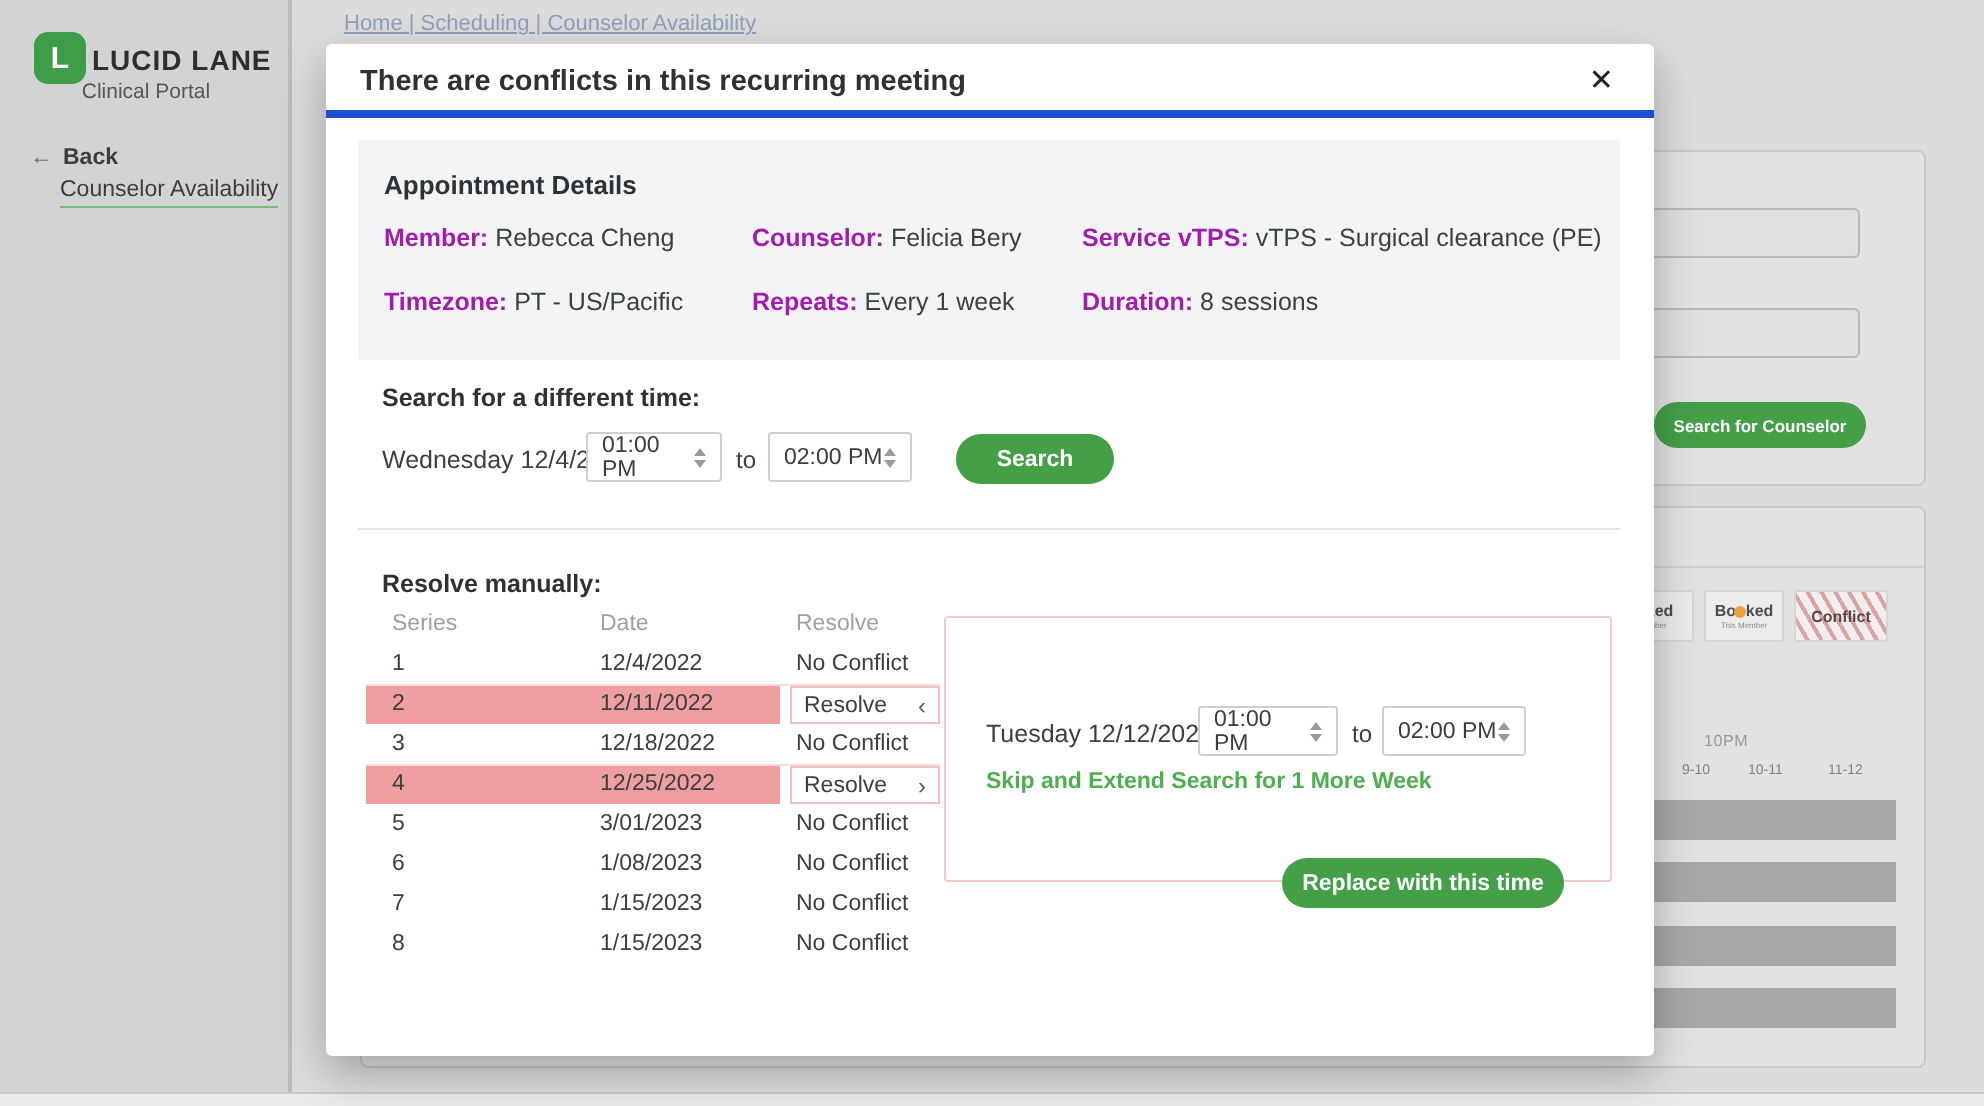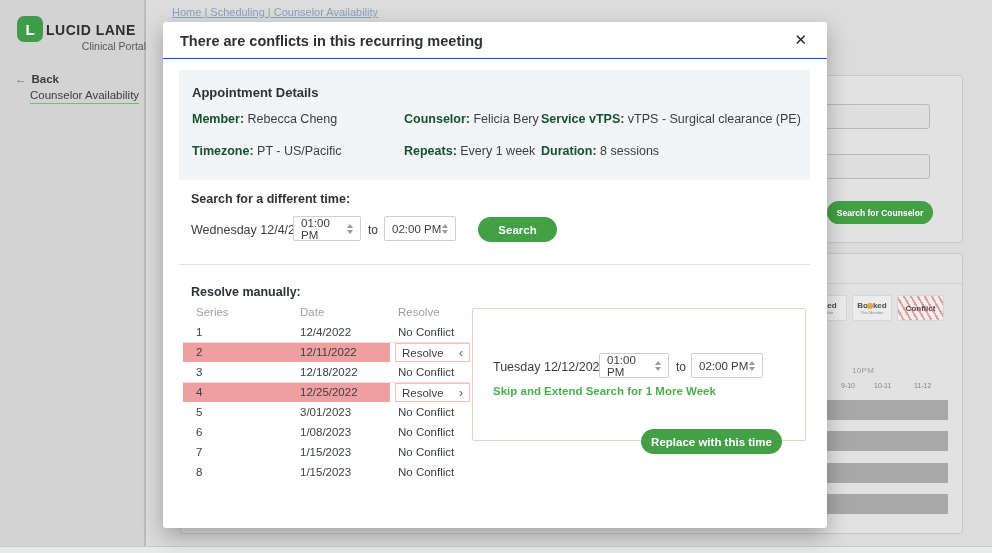--- a/index.html
+++ b/index.html
@@ -4,21 +4,21 @@
 <style>
   * { margin:0; padding:0; box-sizing:border-box; }
   html,body { width:992px; height:553px; overflow:hidden; }
   body { font-family:"Liberation Sans","DejaVu Sans",sans-serif; background:#dcdcdc; }
   .app { position:relative; width:992px; height:553px; background:#dcdcdc; }
 
   
   .sidebar { position:absolute; left:0; top:0; width:146px; height:553px; background:#d3d3d3; border-right:2px solid #bcbcbc; }
   .logo-icon { position:absolute; left:17px; top:16px; width:26px; height:26px; background:#3f9d49; border-radius:7px; color:#fff; font-weight:bold; font-size:15px; display:flex; align-items:center; justify-content:center; }
   .brand { position:absolute; left:46px; top:22px; font-size:14px; font-weight:bold; letter-spacing:.5px; color:#2c2f31; }
-  .brand-sub { position:absolute; left:0; top:40px; width:146px; text-align:right; font-size:10.5px; color:#55585a; }
+  .brand-sub { position:absolute; left:0; top:40px; width:146px; text-align:center; font-size:10.5px; color:#55585a; }
   .back-link { position:absolute; left:15px; top:73px; font-size:11.5px; font-weight:bold; color:#3a3d40; cursor:pointer; }
   .back-link .arrow { color:#6b6e70; font-weight:normal; margin-right:5px; }
   .nav-underline { position:absolute; left:30px; top:89px; font-size:11.5px; color:#3a3d40; padding-bottom:2px; border-bottom:1.5px solid #72bd78; cursor:pointer; }
 
   
   .breadcrumb { position:absolute; left:172px; top:6px; font-size:11px; color:#8fa0bd; text-decoration:underline; z-index:1; }
   .bg-panel-top { position:absolute; left:180px; top:75px; width:783px; height:168px; background:#e2e2e2; border:1px solid #c8c8c8; border-radius:4px; z-index:2; }
   .bg-input-1 { position:absolute; left:640px; top:104px; width:290px; height:25px; background:#dfdfdf; border:1px solid #b9b9b9; border-radius:3px; z-index:3; }
   .bg-input-2 { position:absolute; left:640px; top:154px; width:290px; height:25px; background:#dfdfdf; border:1px solid #b9b9b9; border-radius:3px; z-index:3; }
   .bg-search-btn { position:absolute; left:827px; top:201px; width:106px; height:23px; background:#43a047; border-radius:12px; color:#fff; font-size:8.5px; font-weight:bold; display:flex; align-items:center; justify-content:center; z-index:3; cursor:pointer; }
@@ -34,29 +34,29 @@
   .member-dot { position:absolute; left:867px; top:303px; width:6px; height:6px; border-radius:50%; background:#e8a33d; z-index:4; }
   .hour-label { position:absolute; left:852px; top:366px; font-size:8px; color:#97999c; letter-spacing:.3px; z-index:3; }
   .col-label { position:absolute; top:382px; font-size:7px; color:#808386; z-index:3; }
   .col-1 { left:841px; } .col-2 { left:874px; } .col-3 { left:914px; }
   .booked-bar { position:absolute; left:181px; width:767px; height:20px; background:#a8a8a8; z-index:3; }
   .bar-1 { top:400px; } .bar-2 { top:431px; } .bar-3 { top:463px; } .bar-4 { top:494px; }
   .bottom-strip { position:absolute; left:0; top:546px; width:992px; height:7px; background:#e9ebeb; border-top:1px solid #c6caca; z-index:5; }
 
   
   .modal { position:absolute; left:163px; top:22px; width:664px; height:506px; background:#fff; border-radius:3px; box-shadow:0 8px 22px rgba(0,0,0,.28); z-index:10; }
-  .modal-header { position:absolute; left:0; top:0; width:664px; height:37px; border-bottom:1px solid #1d4ed8; }
+  .modal-header { position:absolute; left:0; top:0; width:664px; height:37px; border-bottom:4px solid #1d4ed8; }
   .modal-title { position:absolute; left:17px; top:11px; font-size:14.5px; font-weight:bold; color:#2f3235; }
   .modal-close { position:absolute; right:20px; top:9px; font-size:15px; font-weight:bold; color:#1f2123; cursor:pointer; }
 
   .details-panel { position:absolute; left:16px; top:48px; width:631px; height:110px; background:#f2f4f5; border-radius:2px; }
   .details-heading { position:absolute; left:13px; top:15px; font-size:13px; font-weight:bold; color:#2f3235; }
   .field { position:absolute; font-size:12.5px; color:#3c4043; white-space:nowrap; }
-  .field b { color:#14532d; }
-  .f-c1 { left:13px; } .f-c2 { left:197px;margin-left:28px; } .f-c3 { left:362px; }
+  .field b { color:#a21caf; }
+  .f-c1 { left:13px; } .f-c2 { left:197px; } .f-c3 { left:362px; }
   .f-r1 { top:42px; } .f-r2 { top:74px; }
 
   .section-heading { position:absolute; font-size:12.5px; font-weight:bold; color:#2f3235; }
   .search-heading { left:28px; top:170px; }
   .date-text { position:absolute; font-size:12.5px; color:#3c4043; }
   .search-date { left:28px; top:201px; }
   .to-label { position:absolute; font-size:12px; color:#3c4043; }
   .to-1 { left:205px; top:201px; }
 
   .select { position:absolute; height:25px; background:#fff; border:1px solid #cfcfcf; border-radius:2px; display:flex; align-items:center; padding:0 7px; font-size:11.5px; color:#3a3d40; cursor:pointer; }

